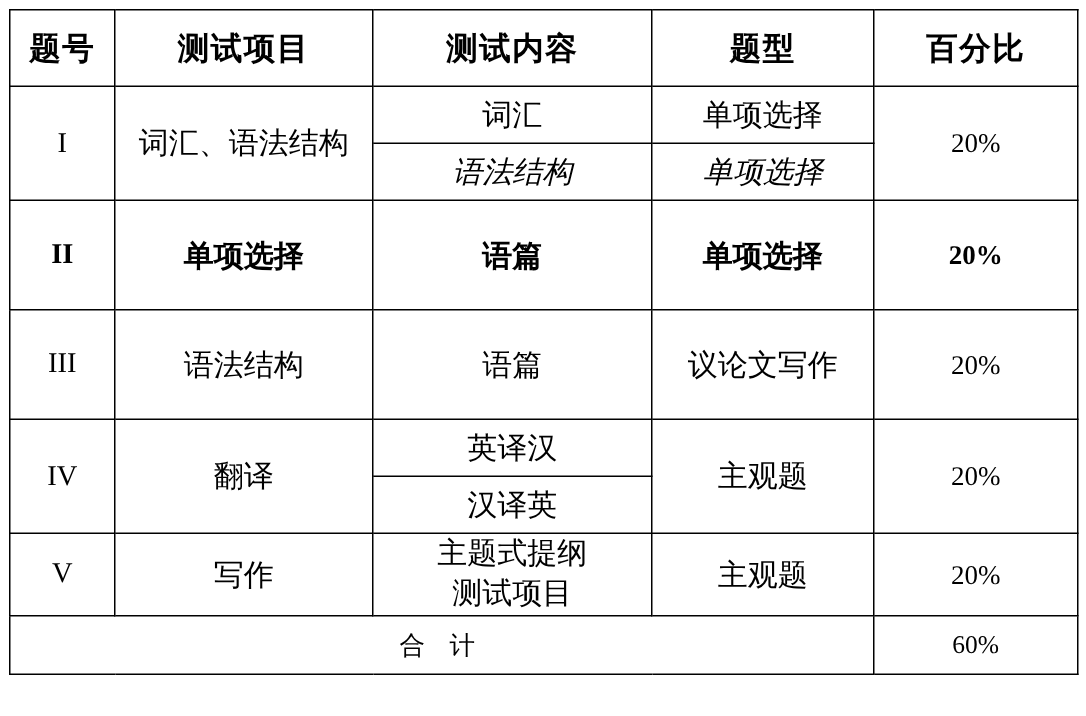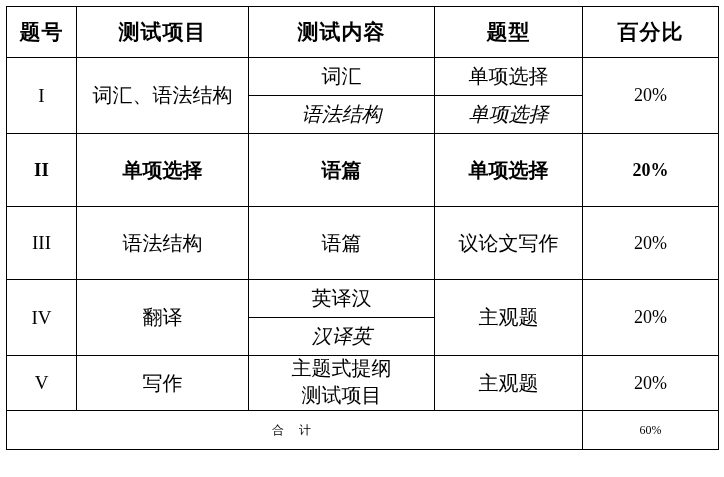--- a/index.html
+++ b/index.html
@@ -56,30 +56,29 @@
   }
   td.pct {
     font-size: 18px;
     margin-left: 32px;
   }
   tr.r1 td { height: 37px; }
   tr.r2 td { height: 37px; font-style: italic; }
   tr.r3 td { height: 72px; font-weight: bold; }
   tr.r4 td { height: 72px; }
   tr.r5 td { height: 37px; }
-  tr.r6 td { height: 37px; font-style: italic; }
+  tr.r6 td { height: 37px; }
   tr.r7 td { height: 37px; }
-  tr.total td { height: 38px; font-size: 12px; }
+  tr.total td { height: 38px; font-size: 17px; }
   td.total-label {
     letter-spacing: 6px;
   }
   .stack-line {
     display: block;
     line-height: 1.35;
-    font-family: Liberation Mono, monospace;
   }
 </style>
 </head>
 <body>
 
 <div id="sheet">
   <table class="spec">
     <colgroup>
       <col class="c-no">
       <col class="c-item">

